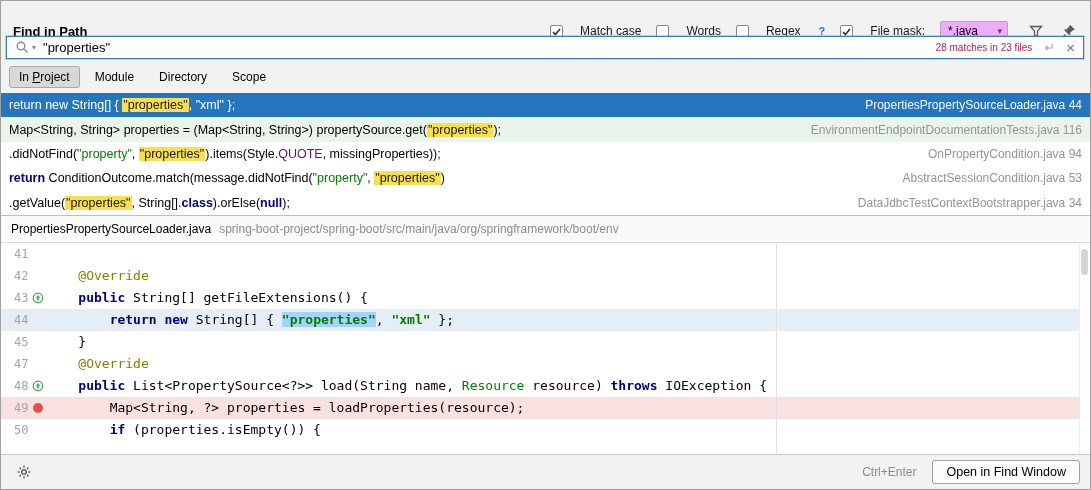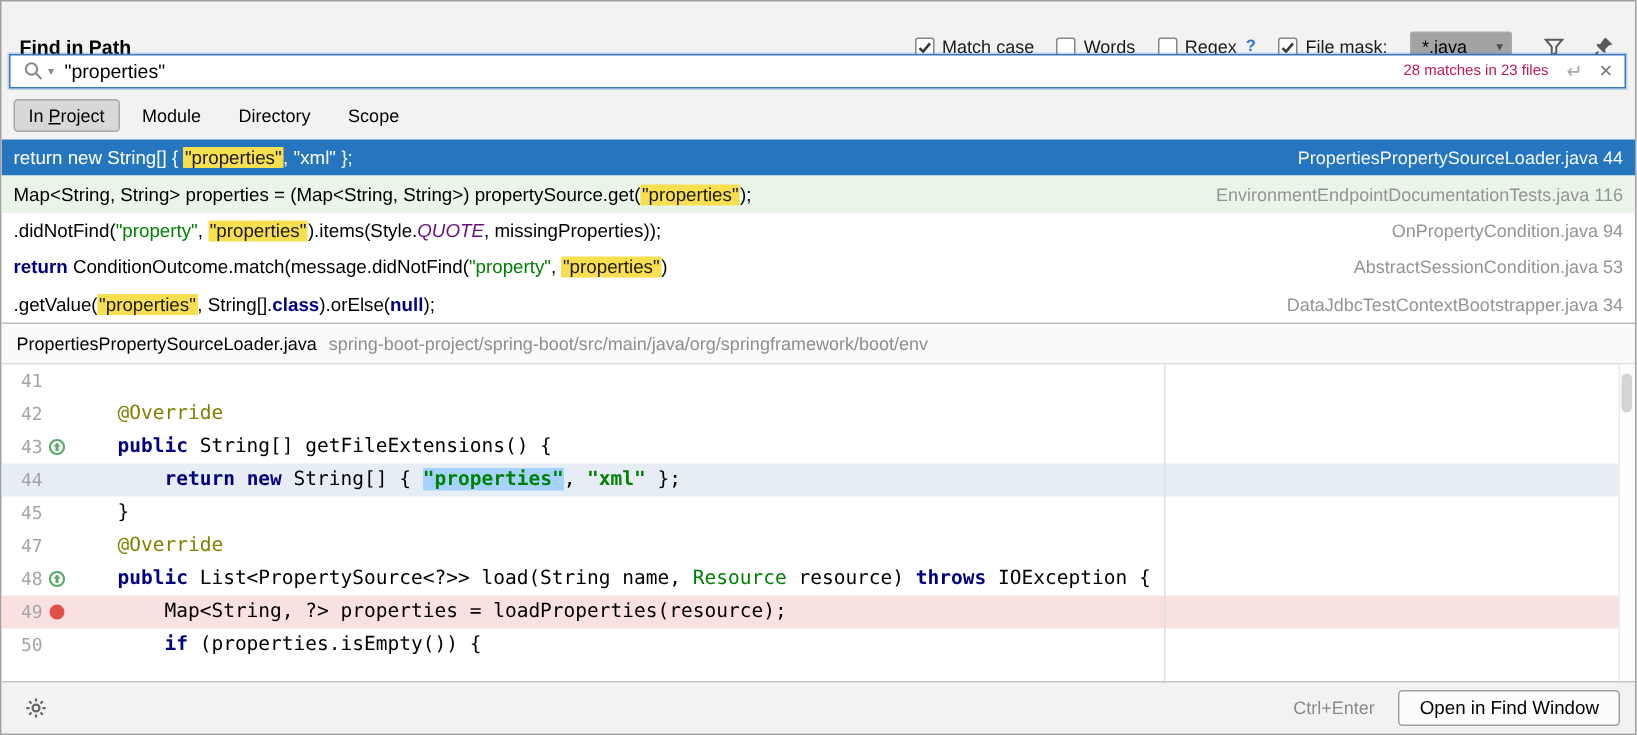--- a/index.html
+++ b/index.html
@@ -3,25 +3,25 @@
 <meta charset="utf-8">
 <style>
   * { margin:0; padding:0; box-sizing:border-box; }
   body { font-family:"Liberation Sans", sans-serif; background:#fff; }
   .dialog { position:relative; width:1091px; height:490px; background:#F2F2F2; border:1px solid #A0A0A0; overflow:hidden; }
 
   
   .titlebar { position:absolute; top:13px; left:0; right:0; height:34px; display:flex; align-items:center; padding:0 12px; }
   .title { font-weight:bold; font-size:13px; color:#000; }
   .opts { margin-left:auto; display:flex; align-items:center; gap:15px; }
-  .opt { display:flex; align-items:center; gap:5px; font-size:12px; color:#1a1a1a; cursor:default; }
+  .opt { display:flex; align-items:center; gap:17px; font-size:12px; color:#1a1a1a; cursor:default; }
   .cb { width:13px; height:13px; border:1px solid #878787; border-radius:2px; background:#fff; display:inline-flex; align-items:center; justify-content:center; }
   .cb svg { display:block; }
   .help { color:#2E77D0; font-weight:bold; font-size:11px; margin-left:1px; }
-  .combo { display:inline-flex; align-items:center; justify-content:space-between; height:21px; min-width:68px; border:1px solid #ABABAB; border-radius:2px; background:#a3a3a3; padding:0 5px 0 7px; gap:6px; font-size:12px; }
+  .combo { display:inline-flex; align-items:center; justify-content:space-between; height:21px; min-width:68px; border:1px solid #ABABAB; border-radius:2px; background:#f0abfc; padding:0 5px 0 7px; gap:6px; font-size:12px; }
   .combo-arrow { font-size:9px; color:#4D4D4D; }
   .tool-icon { display:inline-flex; align-items:center; justify-content:center; width:18px; height:18px; }
   .tool-icon.filter { margin-left:4px; }
 
   
   .searchrow { position:absolute; top:34px; left:0; right:0; height:26px; }
   .searchbox { position:absolute; left:5px; right:6px; top:1px; height:23px; background:#fff; border:1px solid #3B77BD; box-shadow:0 0 0 1px rgba(74,134,199,.30); display:flex; align-items:center; padding:0 8px; }
   .sicon { display:inline-flex; align-items:center; gap:2px; }
   .caret { font-size:8px; color:#8A8A8A; }
   .query { font-size:13px; color:#000; margin-left:7px; white-space:pre; }
@@ -44,21 +44,21 @@
   .rrow.selected .rloc { color:rgba(255,255,255,.95);text-align:center; }
   .rrow.selected .seg:not(.match) { color:#fff; }
 
   
   .seg.plain { color:#000; }
   .seg.kw { color:#000080; font-weight:bold; }
   .rcode .seg.str { color:#008000; }
   .ecode .seg.str { color:#008000; font-weight:bold; }
   .seg.ann { color:#808000; }
   .seg.grn { color:#008000; }
-  .seg.field { color:#660E7A; font-style:italic; }
+  .seg.field { color:#660E7A; }
   .seg.match { background:#F7DF50; color:#1a1a1a; border-radius:2px; padding:1px 1px; }
   .seg.selstr { background:#A6D2FF; color:#008000; font-weight:bold; }
 
   
   .preview-header { position:absolute; top:214px; left:0; right:0; height:28px; background:#FAFAFA; border-top:1px solid #BEBEBE; border-bottom:1px solid #DADADA; display:flex; align-items:center; padding:0 10px; gap:8px; font-size:12px; }
   .pfile { color:#000; }
   .ppath { color:#8E8E8E; }
 
   
   .editor { position:absolute; top:242px; left:0; right:0; bottom:35px; background:#fff; overflow:hidden; font-family:"DejaVu Sans Mono", monospace; font-size:13px; }

